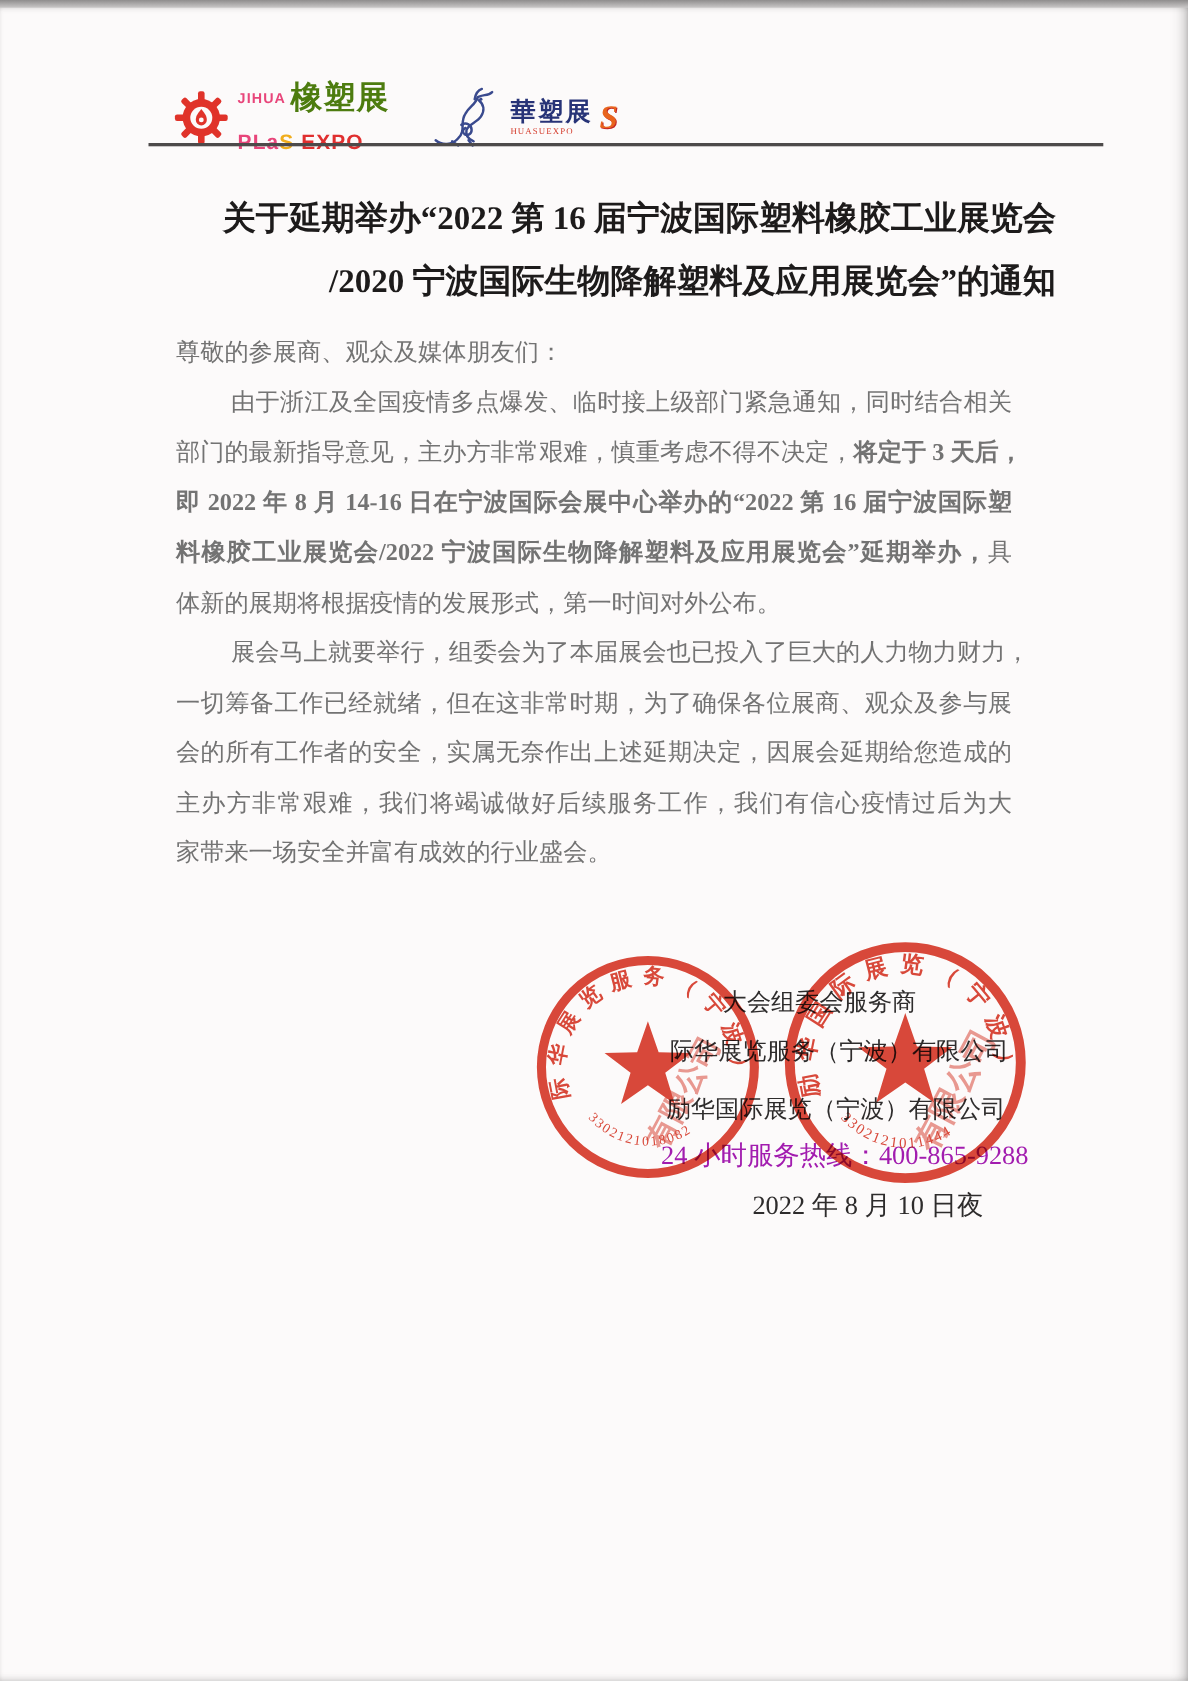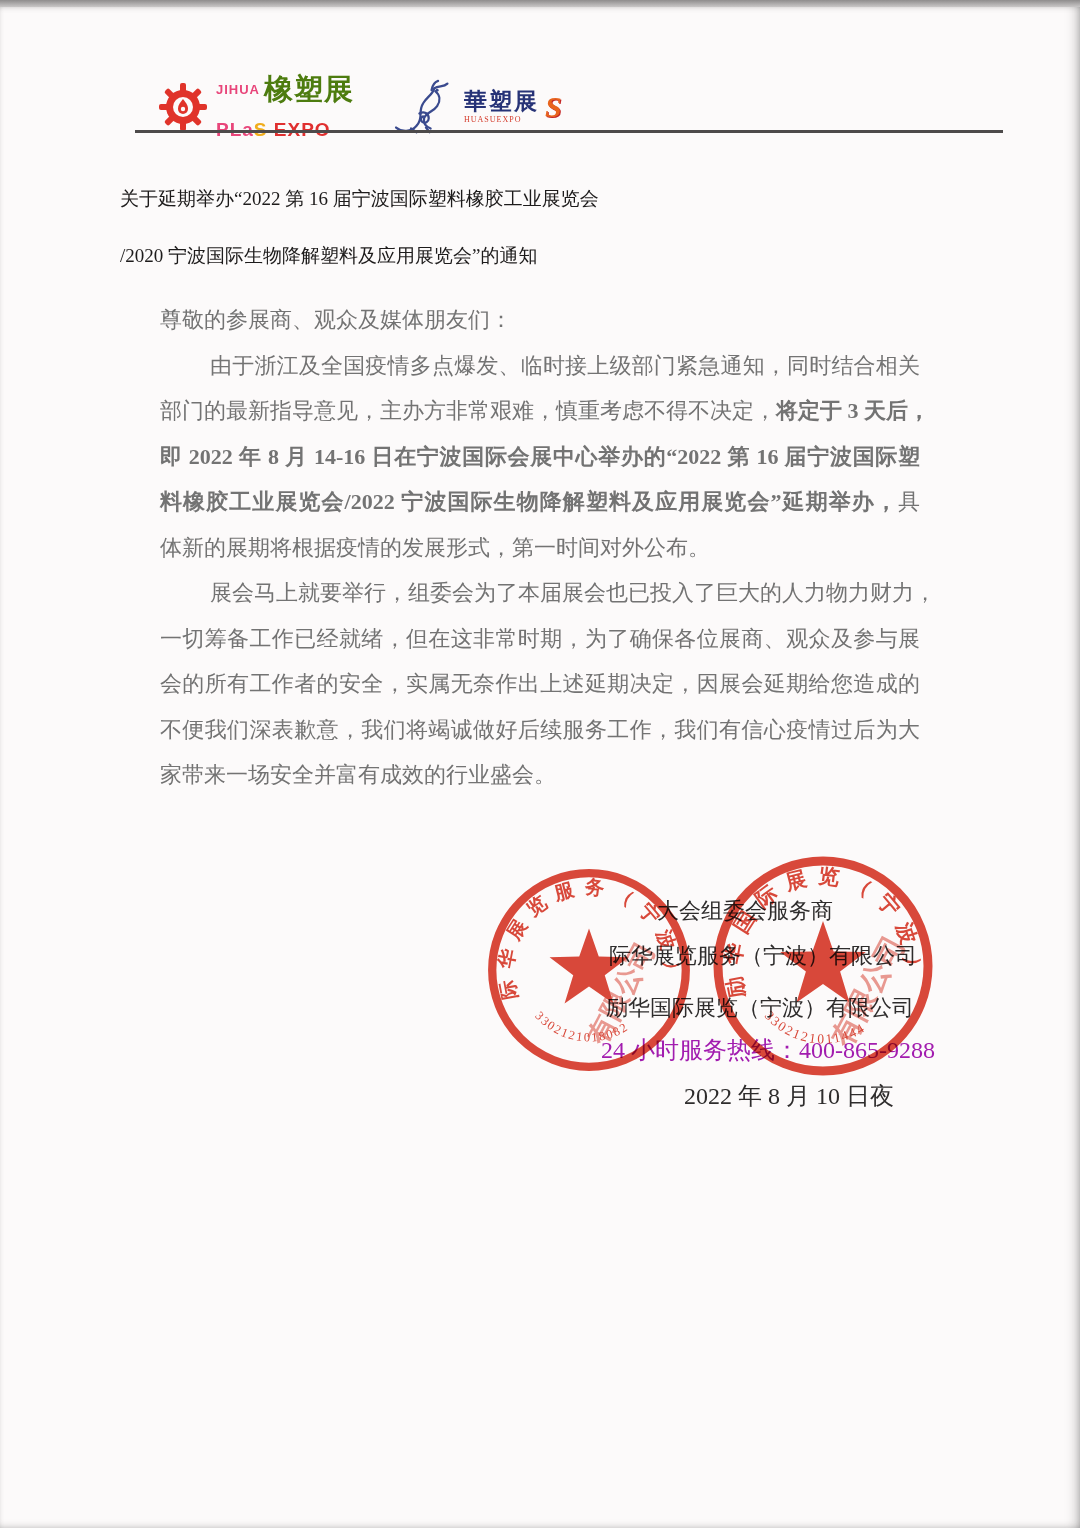--- a/index.html
+++ b/index.html
@@ -15,22 +15,22 @@
   .xsz{color:#4d7c0f;font-weight:bold;font-size:29px;letter-spacing:1px;}
   .row2{font-family:"Liberation Sans",sans-serif;font-weight:bold;font-size:19px;margin-top:16px;letter-spacing:1px;}
   .plas-p{color:#e8457a;} .plas-s{color:#f0ad1c;} .plas-e{color:#e02f2f;}
   .logoR{display:flex;align-items:center;gap:6px;}
   .logoR .txt{display:flex;flex-direction:column;line-height:1;}
   .hsz{color:#273377;font-weight:bold;font-size:23px;letter-spacing:2px;}
   .hsz-sub{font-family:Liberation Serif, serif;color:#d43a2a;font-size:8px;letter-spacing:1px;margin-top:3px;}
   .smark{font-family:"Liberation Serif",serif;font-style:italic;font-weight:bold;font-size:30px;color:#e8641d;text-shadow:1px 1px 0 #c42525;}
   .rule{position:absolute;left:135px;top:130px;width:868px;height:3px;background:#4d4a4a;}
   
-  .title{position:absolute;left:120px;top:170px;width:840px;text-align:left;font-weight:normal;color:#1d1b1b;
-         font-size:19px;line-height:57px;}
+  .title{position:absolute;left:120px;top:170px;width:840px;text-align:right;font-weight:bold;color:#1d1b1b;
+         font-size:30px;line-height:57px;}
   
   .body{position:absolute;left:160px;top:297px;width:760px;color:#737373;font-size:22px;}
   .line{height:45.5px;line-height:45.5px;white-space:nowrap;}
   .fill{text-align:justify;text-align-last:justify;}
   .ind{padding-left:50px;}
   .b{font-weight:bold;}
   
   .sig{position:absolute;color:#2e2c2c;font-size:22px;white-space:nowrap;}
   #sig-role{left:657px;top:896px;}
   #sig-co1{left:609px;top:941px;}
@@ -110,21 +110,21 @@
   <div class="body">
     <div class="line">尊敬的参展商、观众及媒体朋友们：</div>
     <div class="line fill ind">由于浙江及全国疫情多点爆发、临时接上级部门紧急通知，同时结合相关</div>
     <div class="line fill"><span>部门的最新指导意见，主办方非常艰难，慎重考虑不得不决定，</span><span class="b">将定于 3 天后，</span></div>
     <div class="line fill b">即 2022 年 8 月 14-16 日在宁波国际会展中心举办的“2022 第 16 届宁波国际塑</div>
     <div class="line fill"><span class="b">料橡胶工业展览会/2022 宁波国际生物降解塑料及应用展览会”延期举办，</span><span>具</span></div>
     <div class="line">体新的展期将根据疫情的发展形式，第一时间对外公布。</div>
     <div class="line fill ind">展会马上就要举行，组委会为了本届展会也已投入了巨大的人力物力财力，</div>
     <div class="line fill">一切筹备工作已经就绪，但在这非常时期，为了确保各位展商、观众及参与展</div>
     <div class="line fill">会的所有工作者的安全，实属无奈作出上述延期决定，因展会延期给您造成的</div>
-    <div class="line fill">不便我们深表歉意，我们将竭诚做好后续服务工作，我们有信心疫情过后为大</div>
+    <div class="line fill">主办方非常艰难，我们将竭诚做好后续服务工作，我们有信心疫情过后为大</div>
     <div class="line">家带来一场安全并富有成效的行业盛会。</div>
   </div>
 
   <div class="sig" id="sig-role">大会组委会服务商</div>
   <div class="sig" id="sig-co1">际华展览服务（宁波）有限公司</div>
   <div class="sig" id="sig-co2">励华国际展览（宁波）有限公司</div>
   <div class="sig" id="sig-hot">24 小时服务热线：400-865-9288</div>
   <div class="sig" id="sig-date">2022 年 8 月 10 日夜</div>
 
   <svg class="stamp" id="stamp1" viewBox="0 0 230 230">

